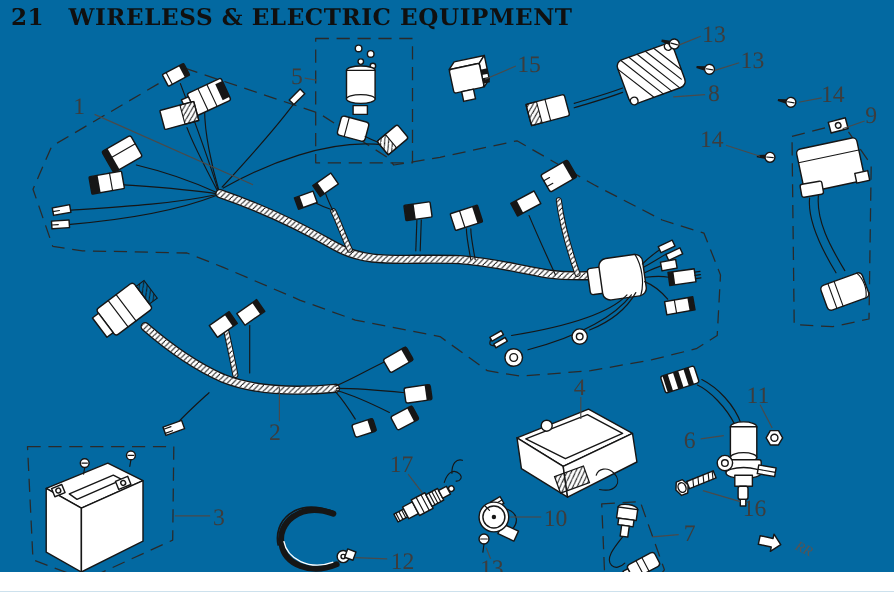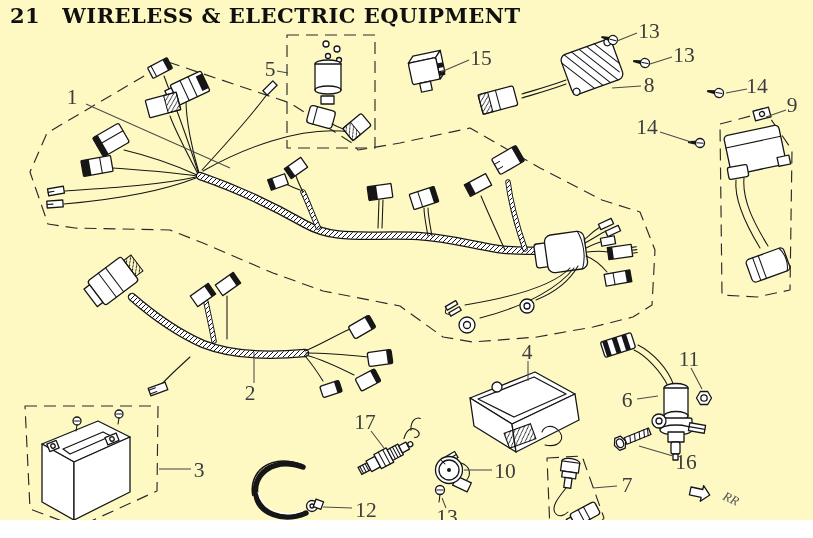--- a/index.html
+++ b/index.html
@@ -1,16 +1,16 @@
 <!DOCTYPE html>
 <html><head>
 <meta charset="utf-8">
 <style>
   html,body{margin:0;padding:0;background:#fff;}
-  .page{position:relative;width:813px;height:520px;background:#fef9c3;overflow:hidden;
+  .page{position:relative;width:813px;height:520px;background:#0369a1;overflow:hidden;
         font-family:"Liberation Sans",sans-serif;}
   .hdr{position:absolute;left:10px;top:3px;font-family:"DejaVu Serif",serif;font-weight:bold;
        font-size:21px;color:#101010;letter-spacing:.5px;white-space:nowrap;}
   .hdr .num{margin-right:22px;}
   svg{position:absolute;left:0;top:0;}
   svg .ln{fill:none;stroke:#161616;stroke-width:1.4;stroke-linecap:round;stroke-linejoin:round}
   svg .thin{stroke-width:1.05}
   svg .fw{fill:#ffffff;stroke:#161616;stroke-width:1.3;stroke-linejoin:round}
   svg .fb{fill:#161616;stroke:none}
   svg .dash{fill:none;stroke:#2a2a2a;stroke-width:1.15;stroke-dasharray:12 7;stroke-linejoin:round}

